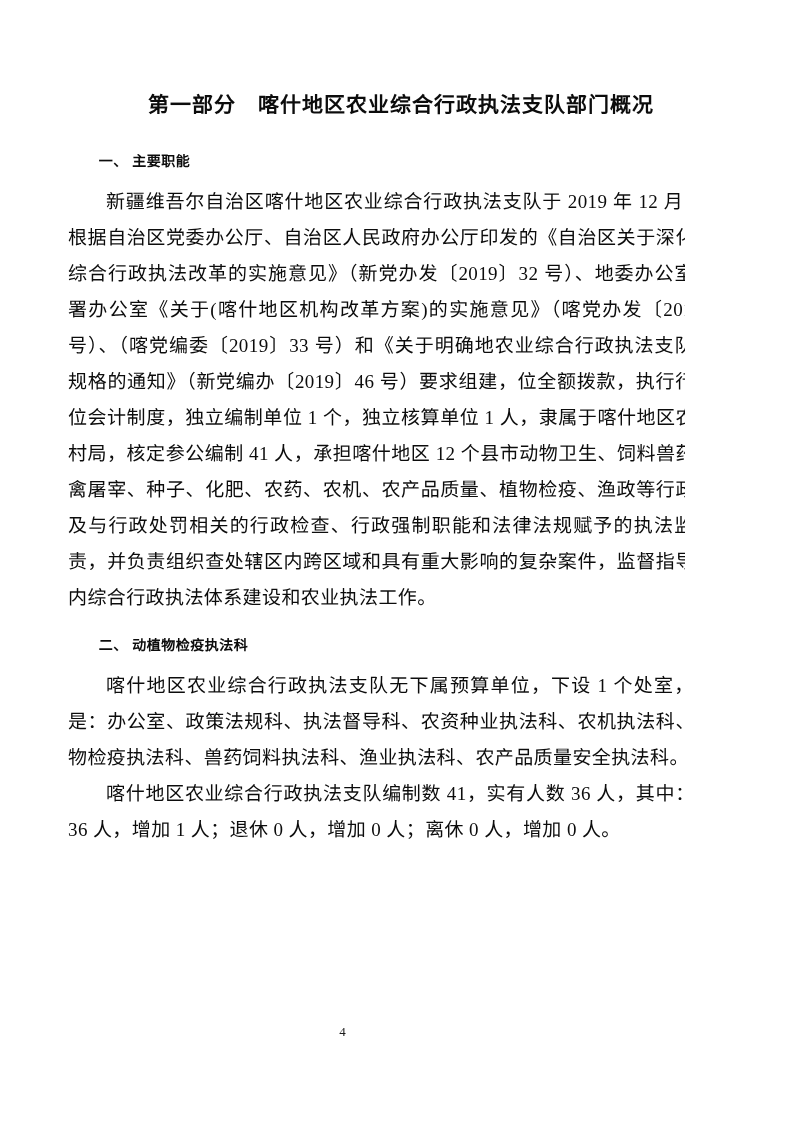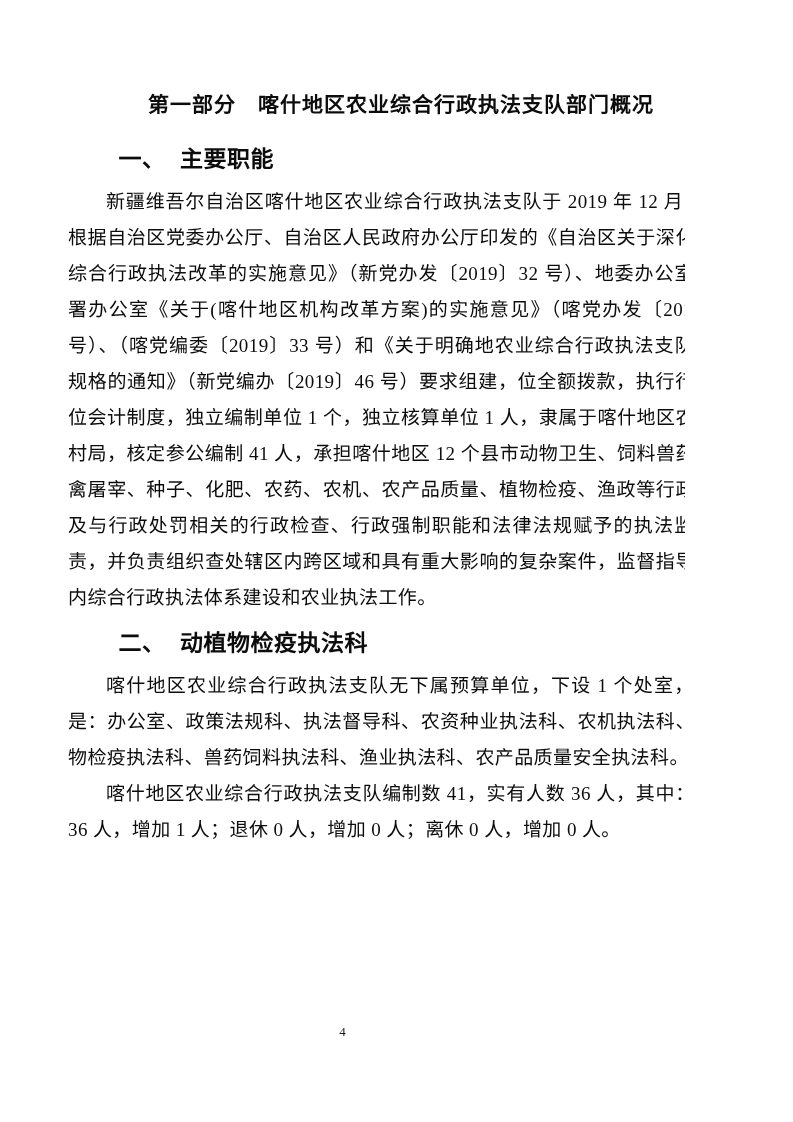--- a/index.html
+++ b/index.html
@@ -27,23 +27,23 @@
     text-align: center;
     font-family: "Liberation Sans", "DejaVu Sans", sans-serif;
     font-weight: bold;
     font-size: 21px;
     line-height: 30px;
     letter-spacing: 1px;
     white-space: pre-wrap;
   }
   .section-heading {
     margin: 0 0 8px 0;
-    font-family: Liberation Mono, monospace;
+    font-family: Liberation Sans, sans-serif;
     font-weight: bold;
-    font-size: 23px;
+    font-size: 14px;
     line-height: 30px;
     text-indent: 2.2em;
     letter-spacing: 0.5px;
   }
   .section-heading.second {
     margin-top: 14px;
   }
   .body-para {
     margin: 0;
     font-size: 19px;

